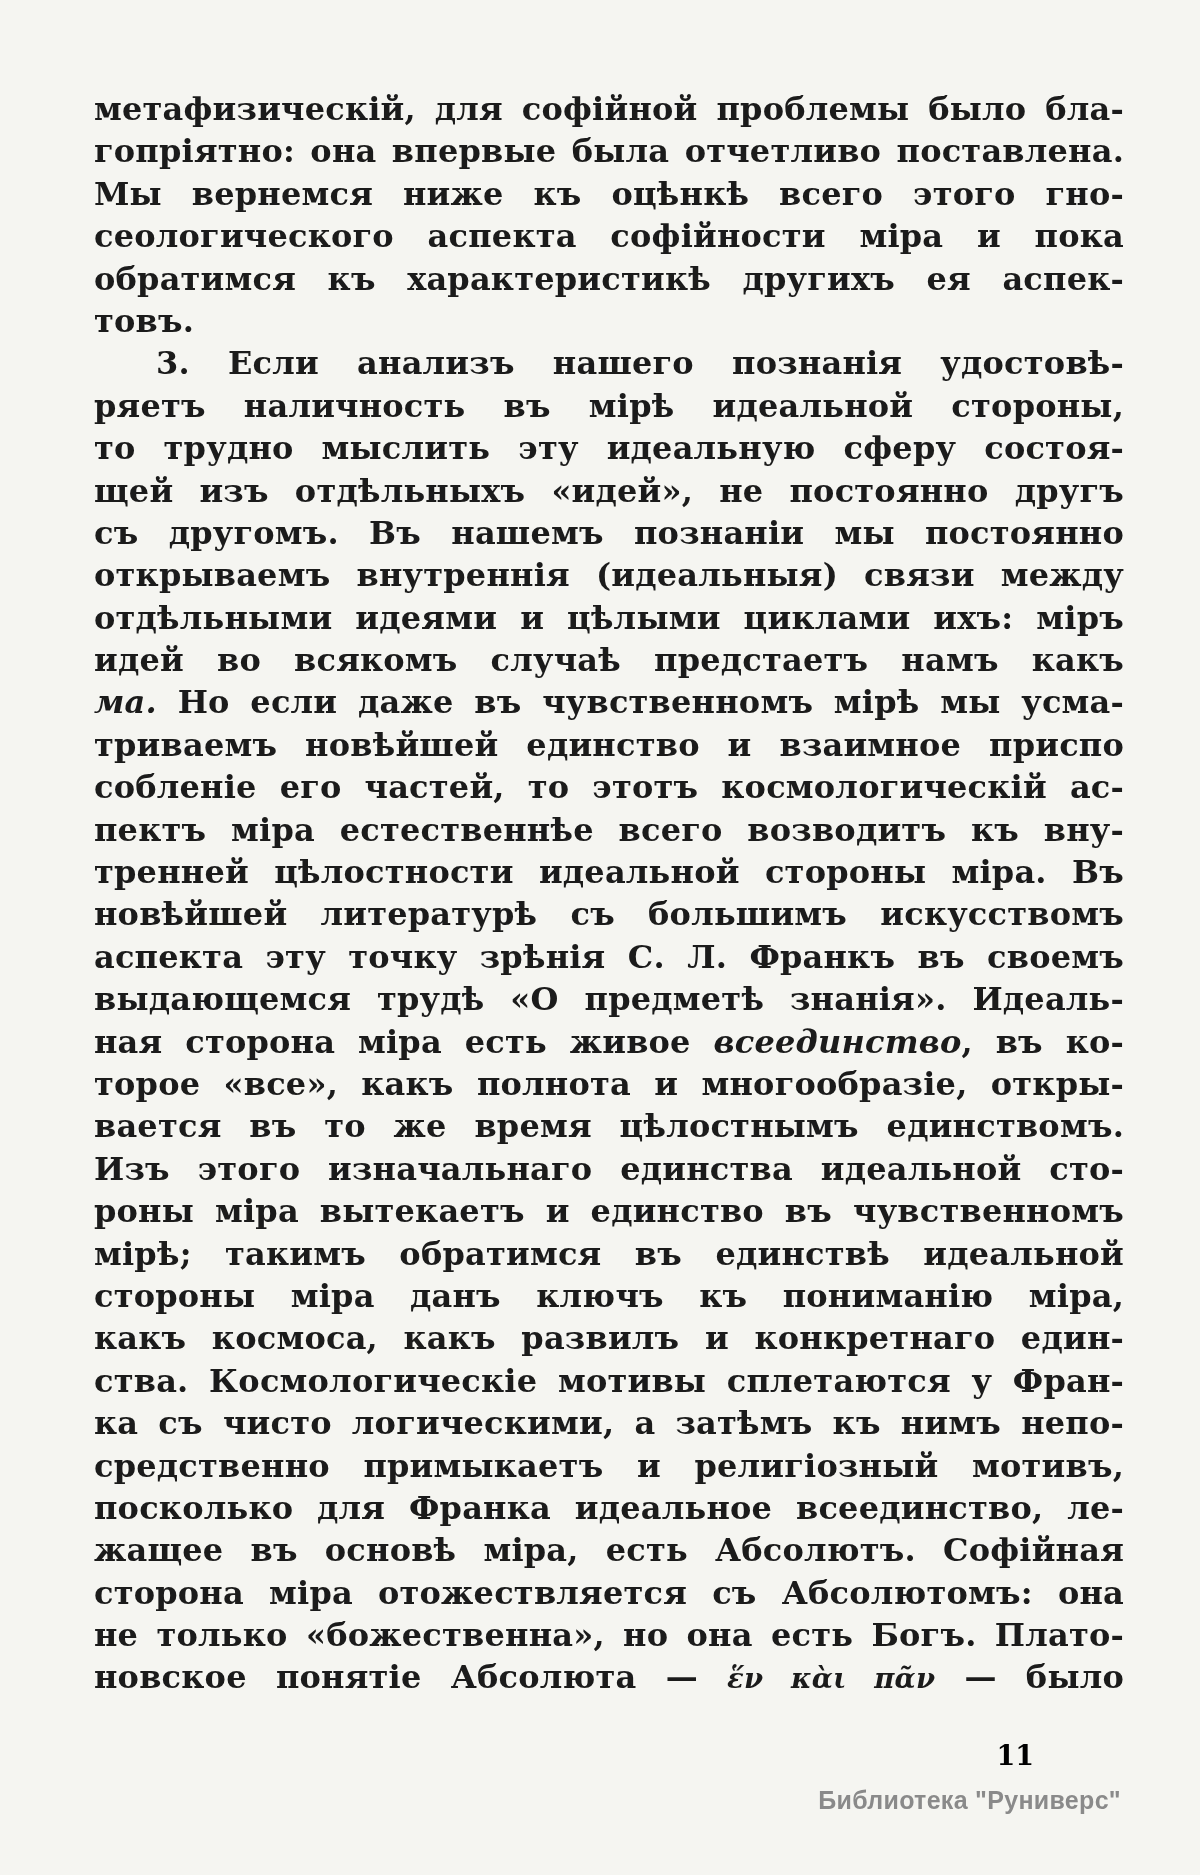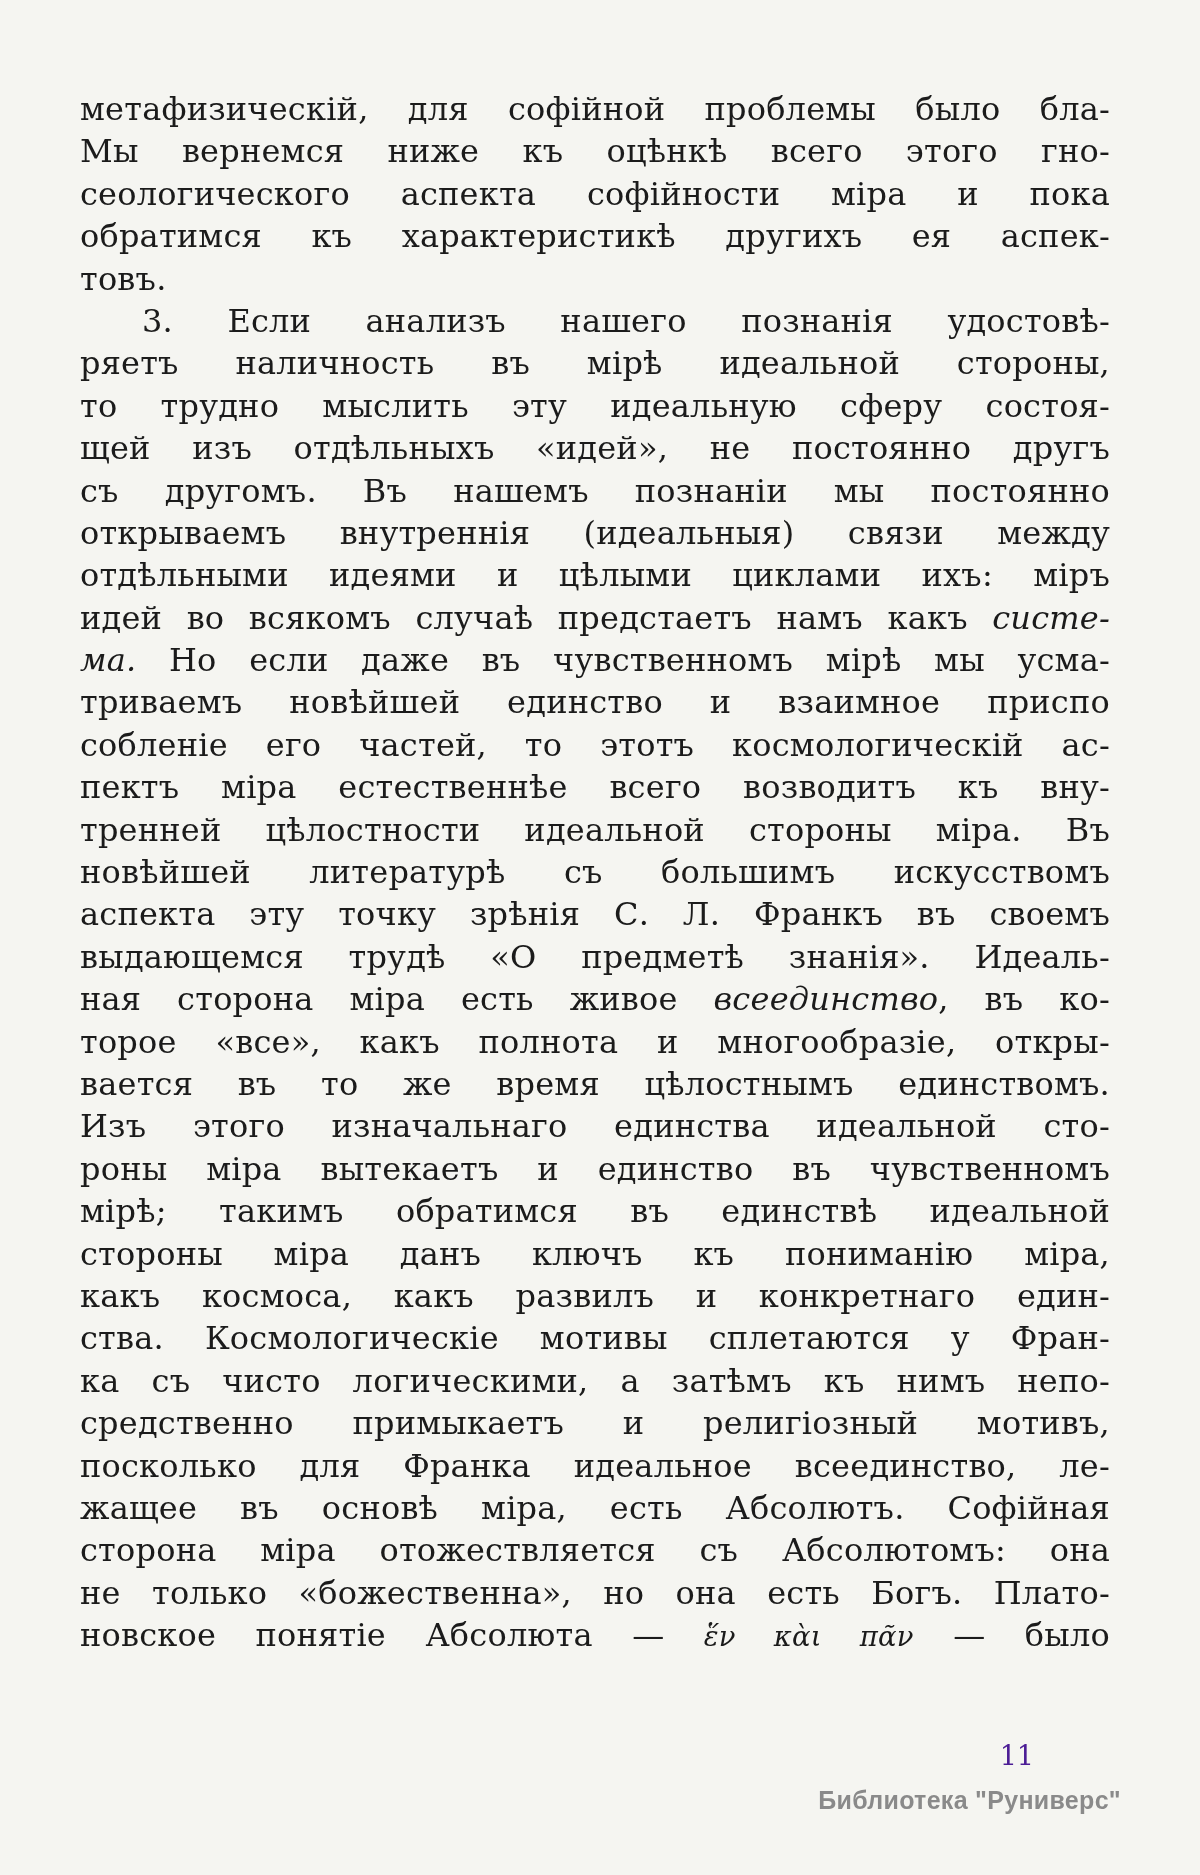--- a/index.html
+++ b/index.html
@@ -9,63 +9,65 @@
     font-family: "DejaVu Serif", serif;
   }
   .page {
     position: relative;
     width: 1200px; height: 1875px;
     overflow: hidden;
     background: #f5f5f1;
   }
   .text-block {
     position: absolute;
-    left: 80px; top: 88px; width: 1030px;
+    left: 94px; top: 88px; width: 1030px;
     color: #1b1b1b;
     font-size: 32px;
     line-height: 42.4px;
     text-rendering: optimizeLegibility;
+    font-weight: bold;
   }
   .line {
     text-align: justify;
     text-align-last: justify;
     height: 42.4px;
     overflow: hidden;
     letter-spacing: 0.2px;
   }
   .line.no-just { text-align-last: left; }
   .line.indent { text-indent: 62px; }
   .it { font-style: italic; }
   .greek { font-style: italic; font-size: 0.86em; }
   .page-number {
     position: absolute;
     left: 0; top: 1740px; width: 1034px;
     text-align: right;
     font-family: "DejaVu Serif", serif;
     font-size: 27px;
-    font-weight: normal;
-    color: #4c1d95;
+    font-weight: bold;
+    color: #000000;
   }
   .watermark {
     position: absolute;
     left: 0; top: 1786px; width: 1121px;
     text-align: right;
     font-family: "Liberation Sans", sans-serif;
     font-size: 25px;
     font-weight: bold;
     color: #8a8a8a;
     letter-spacing: 0.3px;
   }
 </style>
 </head>
 <body>
 
 <div class="page">
   <div class="text-block" id="text-block">
       <div class="line"><span>метафизическій, для софійной проблемы было бла-</span></div>
+      <div class="line"><span>гопріятно: она впервые была отчетливо поставлена.</span></div>
       <div class="line"><span>Мы вернемся ниже къ оцѣнкѣ всего этого гно-</span></div>
       <div class="line"><span>сеологического аспекта софійности міра и пока</span></div>
       <div class="line"><span>обратимся къ характеристикѣ другихъ ея аспек-</span></div>
       <div class="line no-just"><span>товъ.</span></div>
       <div class="line indent"><span>3. Если анализъ нашего познанія удостовѣ-</span></div>
       <div class="line"><span>ряетъ наличность въ мірѣ идеальной стороны,</span></div>
       <div class="line"><span>то трудно мыслить эту идеальную сферу состоя-</span></div>
       <div class="line"><span>щей изъ отдѣльныхъ «идей», не постоянно другъ</span></div>
       <div class="line"><span>съ другомъ. Въ нашемъ познаніи мы постоянно</span></div>
       <div class="line"><span>открываемъ внутреннія (идеальныя) связи между</span></div>

